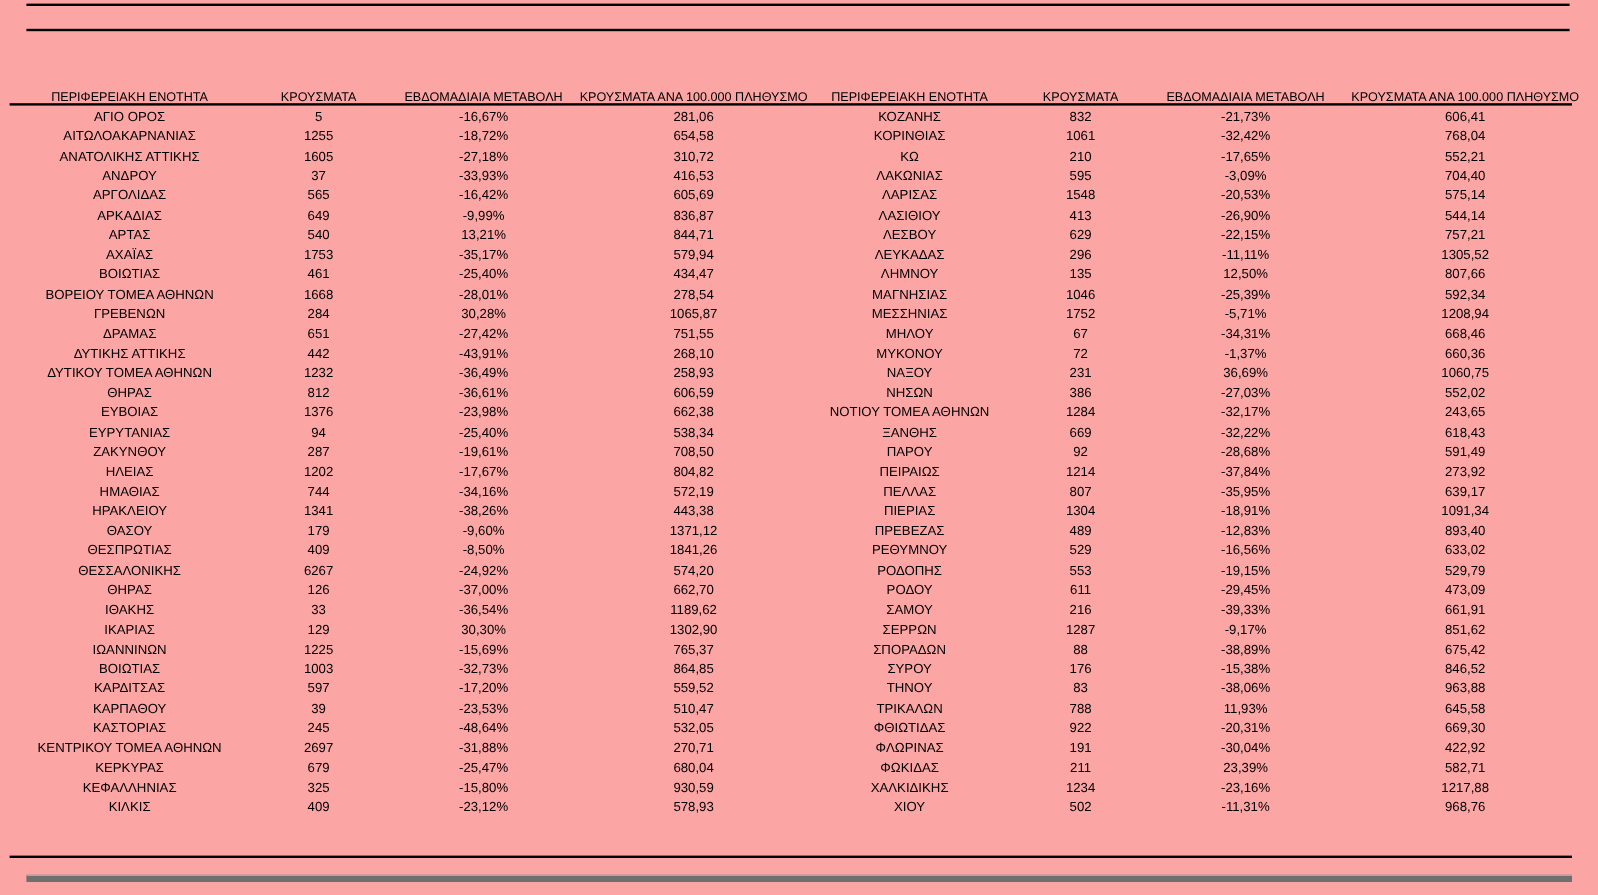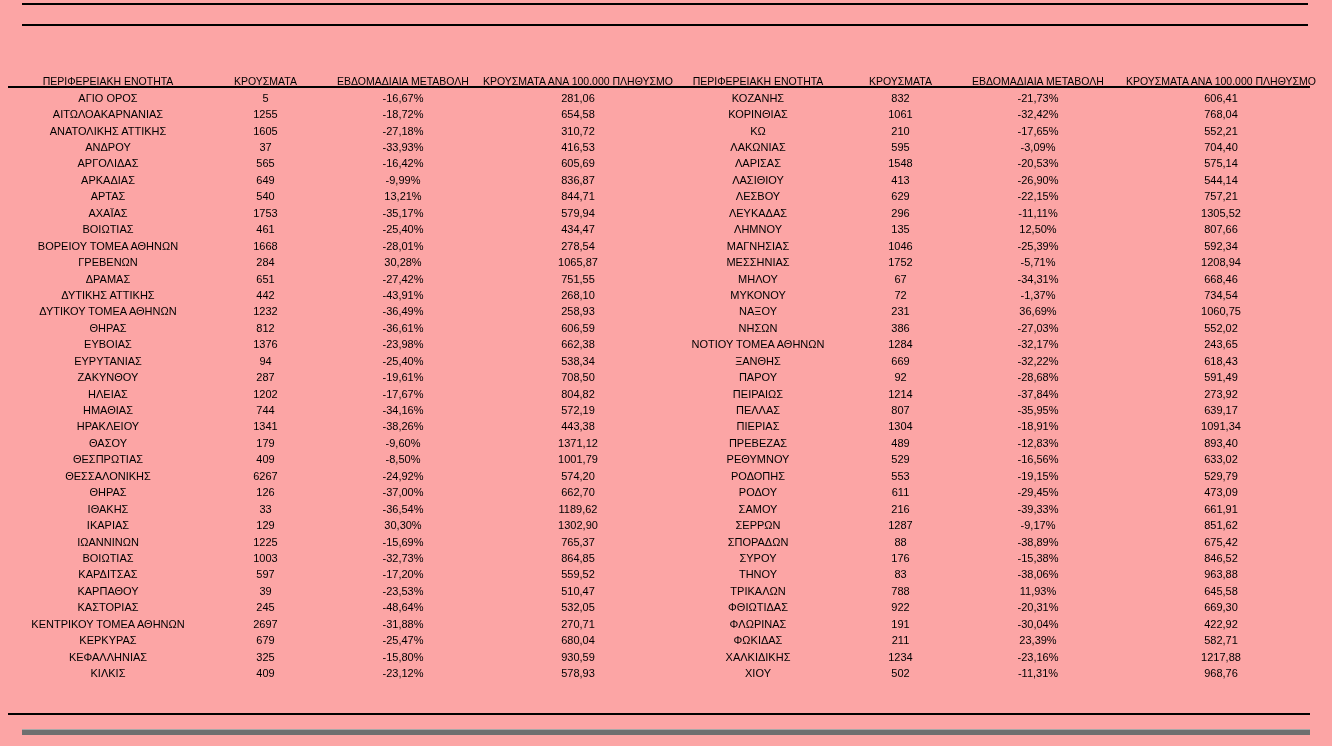--- a/index.html
+++ b/index.html
@@ -216,21 +216,21 @@
         <tr>
           <td>ΘΑΣΟΥ</td>
           <td>179</td>
           <td>-9,60%</td>
           <td>1371,12</td>
         </tr>
         <tr>
           <td>ΘΕΣΠΡΩΤΙΑΣ</td>
           <td>409</td>
           <td>-8,50%</td>
-          <td>1001,79</td>
+          <td>1841,26</td>
         </tr>
         <tr>
           <td>ΘΕΣΣΑΛΟΝΙΚΗΣ</td>
           <td>6267</td>
           <td>-24,92%</td>
           <td>574,20</td>
         </tr>
         <tr>
           <td>ΘΗΡΑΣ</td>
           <td>126</td>
@@ -391,21 +391,21 @@
         <tr>
           <td>ΜΗΛΟΥ</td>
           <td>67</td>
           <td>-34,31%</td>
           <td>668,46</td>
         </tr>
         <tr>
           <td>ΜΥΚΟΝΟΥ</td>
           <td>72</td>
           <td>-1,37%</td>
-          <td>734,54</td>
+          <td>660,36</td>
         </tr>
         <tr>
           <td>ΝΑΞΟΥ</td>
           <td>231</td>
           <td>36,69%</td>
           <td>1060,75</td>
         </tr>
         <tr>
           <td>ΝΗΣΩΝ</td>
           <td>386</td>

